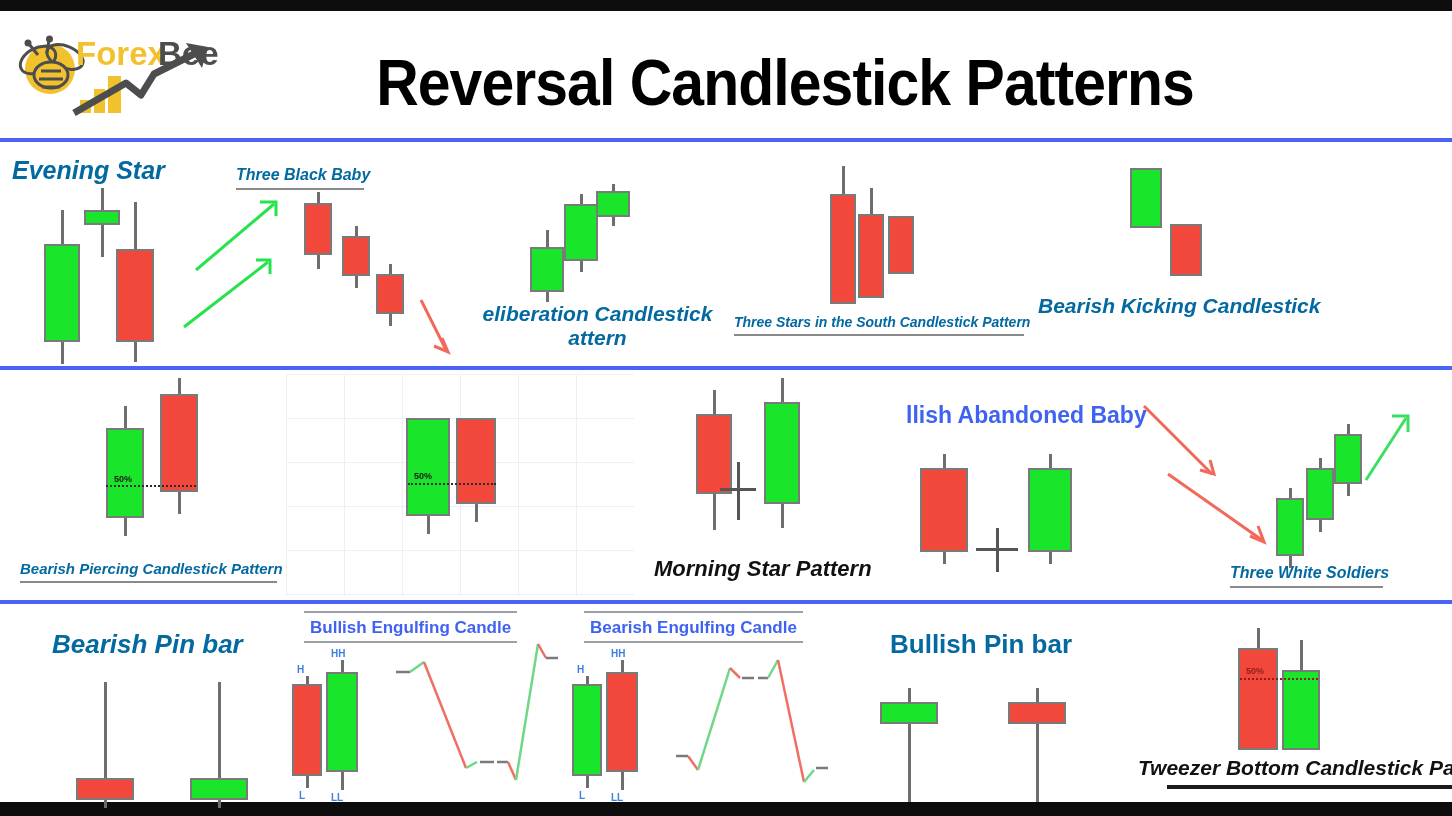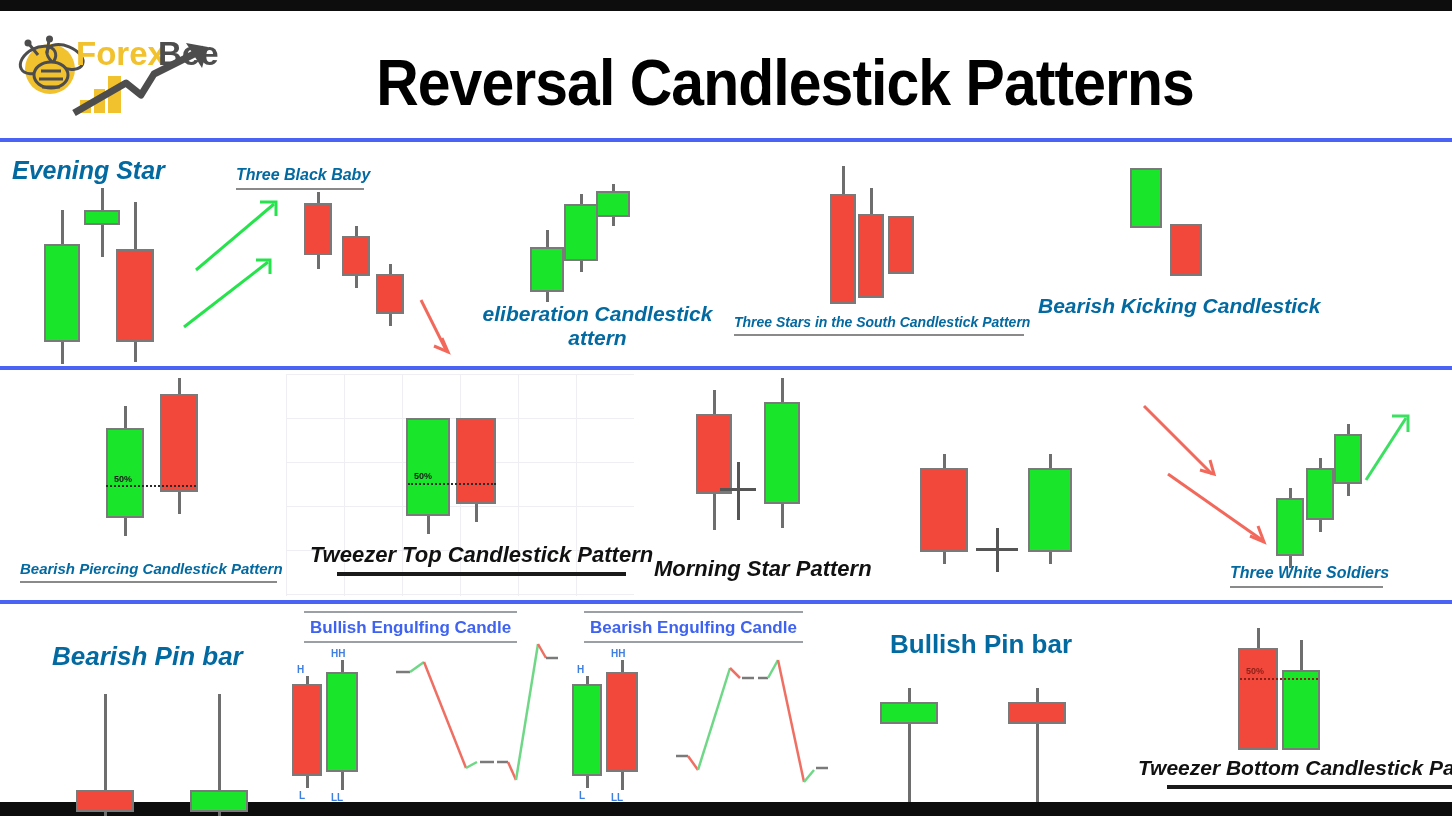--- a/index.html
+++ b/index.html
@@ -239,21 +239,20 @@
         <div class="wick" style="top:0; height:16px;"></div>
         <div class="body" style="top:16px; height:98px;"></div>
         <div class="wick" style="top:114px; height:22px;"></div>
       </div>
       <div class="dotline" style="left:92px; top:115px; width:90px;"></div>
       <div class="pct" style="left:100px; top:104px;">50%</div>
     </div>
 
     <div class="cell" style="left:286px; top:0; width:350px; height:230px;">
       <div class="grid" style="left:0; top:4px; width:348px; height:222px; background-size:58px 44px;"></div>
-      <div class="lbl black ul-thick" style="left:24px; top:172px; font-size:22px;">Tweezer Top Candlestick Pattern</div>
       <div class="cs up" style="left:120px; top:48px; width:44px; height:116px;">
         <div class="body" style="top:0; height:98px;"></div>
         <div class="wick" style="top:98px; height:18px;"></div>
       </div>
       <div class="cs down" style="left:170px; top:48px; width:40px; height:104px;">
         <div class="body" style="top:0; height:86px;"></div>
         <div class="wick" style="top:86px; height:18px;"></div>
       </div>
       <div class="dotline" style="left:122px; top:113px; width:88px;"></div>
       <div class="pct" style="left:128px; top:101px;">50%</div>
@@ -271,20 +270,21 @@
         <div class="hbar" style="top:26px;"></div>
       </div>
       <div class="cs up" style="left:124px; top:8px; width:36px; height:150px;">
         <div class="wick" style="top:0; height:24px;"></div>
         <div class="body" style="top:24px; height:102px;"></div>
         <div class="wick" style="top:126px; height:24px;"></div>
       </div>
     </div>
 
     <div class="cell" style="left:900px; top:0; width:250px; height:230px;">
+      <div class="lbl blue" style="left:6px; top:32px; font-size:23px; font-weight:bold;">llish Abandoned Baby</div>
       <div class="cs down" style="left:20px; top:84px; width:48px; height:110px;">
         <div class="wick" style="top:0; height:14px;"></div>
         <div class="body" style="top:14px; height:84px;"></div>
         <div class="wick" style="top:98px; height:12px;"></div>
       </div>
       <div class="crossc" style="position:absolute; left:76px; top:158px; width:42px; height:44px;">
         <div class="vbar" style="top:0; height:44px;"></div>
         <div class="hbar" style="top:20px;"></div>
       </div>
       <div class="cs up" style="left:128px; top:84px; width:44px; height:110px;">
@@ -317,21 +317,21 @@
       <div class="cs up" style="left:204px; top:42px; width:28px; height:72px;">
         <div class="wick" style="top:0; height:10px;"></div>
         <div class="body" style="top:10px; height:50px;"></div>
         <div class="wick" style="top:60px; height:12px;"></div>
       </div>
     </div>
   </div>
 
   <div class="row r3">
 
-    <div class="cell" style="left:14px; top:16px; width:266px; height:174px;text-decoration:underline;">
+    <div class="cell" style="left:14px; top:4px; width:266px; height:174px;text-decoration:underline;">
       <div class="lbl grey" style="left:38px; top:22px; font-size:26px;">Bearish Pin bar</div>
       <div class="cs down" style="left:62px; top:74px; width:58px; height:122px;">
         <div class="wick" style="top:0; height:96px;"></div>
         <div class="body" style="top:96px; height:22px;"></div>
         <div class="wick" style="top:118px; height:8px;"></div>
       </div>
       <div class="cs up" style="left:176px; top:74px; width:58px; height:122px;">
         <div class="wick" style="top:0; height:96px;"></div>
         <div class="body" style="top:96px; height:22px;"></div>
         <div class="wick" style="top:118px; height:8px;"></div>

